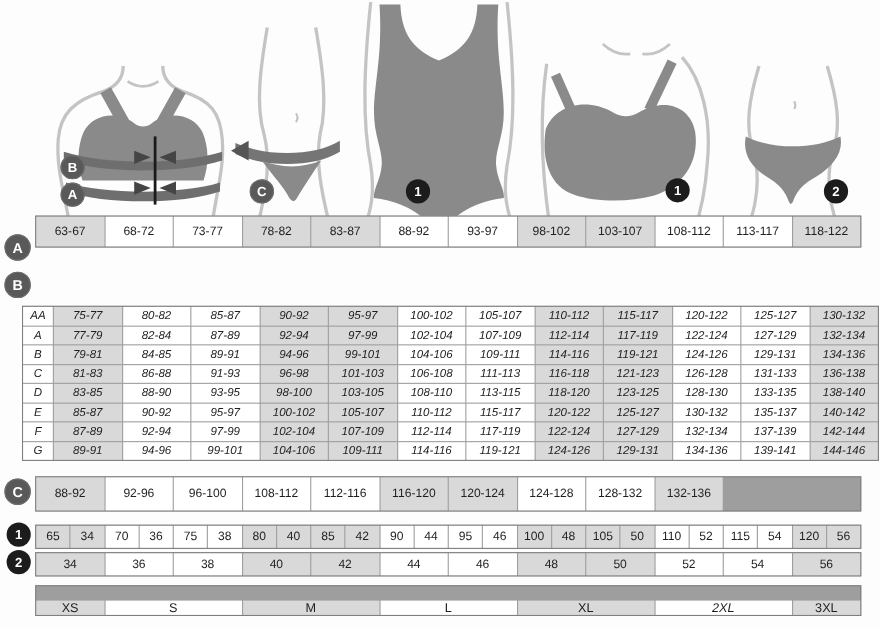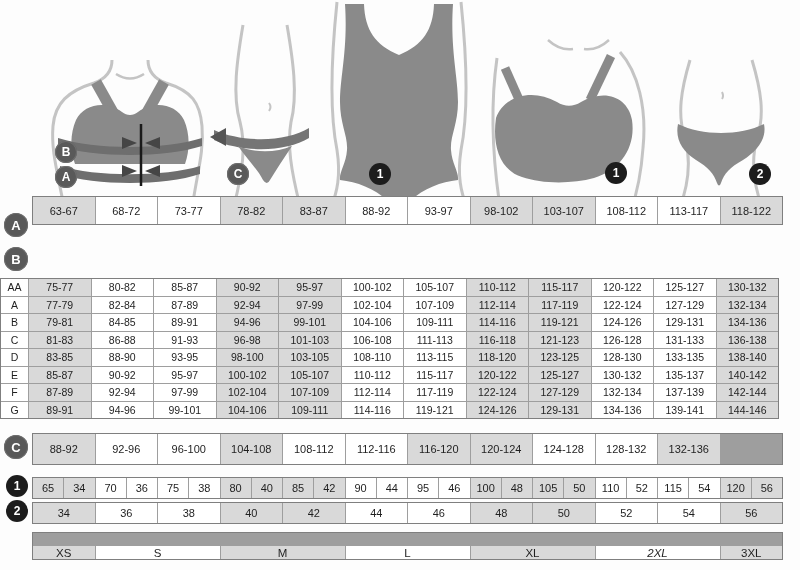--- a/index.html
+++ b/index.html
@@ -11,22 +11,22 @@
          width:24px;height:24px;font-size:13px;line-height:1;}
   .badge.gray{background:#595959;box-shadow:inset 0 0 0 1px #6e6e6e;}
   .badge.black{background:#1c1c1c;}
   .badge.sm{width:22px;height:22px;font-size:12px;}
   .grid{position:absolute;display:grid;gap:1px;background:#9e9e9e;
         border:1px solid #7f7f7f;}
   .cell{background:#fff;display:flex;align-items:center;justify-content:center;
         font-size:11px;color:#1f1f1f;white-space:nowrap;}
   .cell.g{background:#d9d9d9;}
   #row-a{left:32px;top:196px;width:749px;height:27px;grid-template-columns:repeat(12,1fr);}
-  #table-b{left:0;top:278px;width:777px;height:139px;
-           grid-template-columns:27px repeat(12,1fr);grid-auto-rows:1fr;}
+  #table-b{left:20px;top:278px;width:777px;height:139px;
+           grid-template-columns:27px repeat(12,1fr);grid-auto-rows:1fr;font-style:italic;}
   #table-b .cell{font-size:10.5px;}
   #row-c{left:32px;top:433px;width:749px;height:30px;grid-template-columns:repeat(12,1fr);}
   #row-1{left:32px;top:477px;width:749px;height:20px;grid-template-columns:repeat(24,1fr);}
   #row-2{left:32px;top:502px;width:749px;height:20px;grid-template-columns:repeat(12,1fr);}
   #sizes{left:32px;top:532px;width:749px;height:26px;grid-template-columns:repeat(12,1fr);}
   #sizes .cell{font-size:11.5px;margin-top:13px;}
   
   #badge-a{left:4px;top:213px;}
   #badge-b{left:4px;top:247px;}
   #badge-c{left:4px;top:435px;}
@@ -226,21 +226,20 @@
     <div class="cell g">124-126</div>
     <div class="cell g">129-131</div>
     <div class="cell">134-136</div>
     <div class="cell">139-141</div>
     <div class="cell g">144-146</div>
   </div>
 <div class="grid" id="row-c">
     <div class="cell g">88-92</div>
     <div class="cell">92-96</div>
     <div class="cell">96-100</div>
-    <div class="cell g">104-108</div>
     <div class="cell">108-112</div>
     <div class="cell">112-116</div>
     <div class="cell g">116-120</div>
     <div class="cell g">120-124</div>
     <div class="cell">124-128</div>
     <div class="cell">128-132</div>
     <div class="cell g">132-136</div>
   </div>
 <div class="grid" id="row-1">
     <div class="cell g">65</div>

